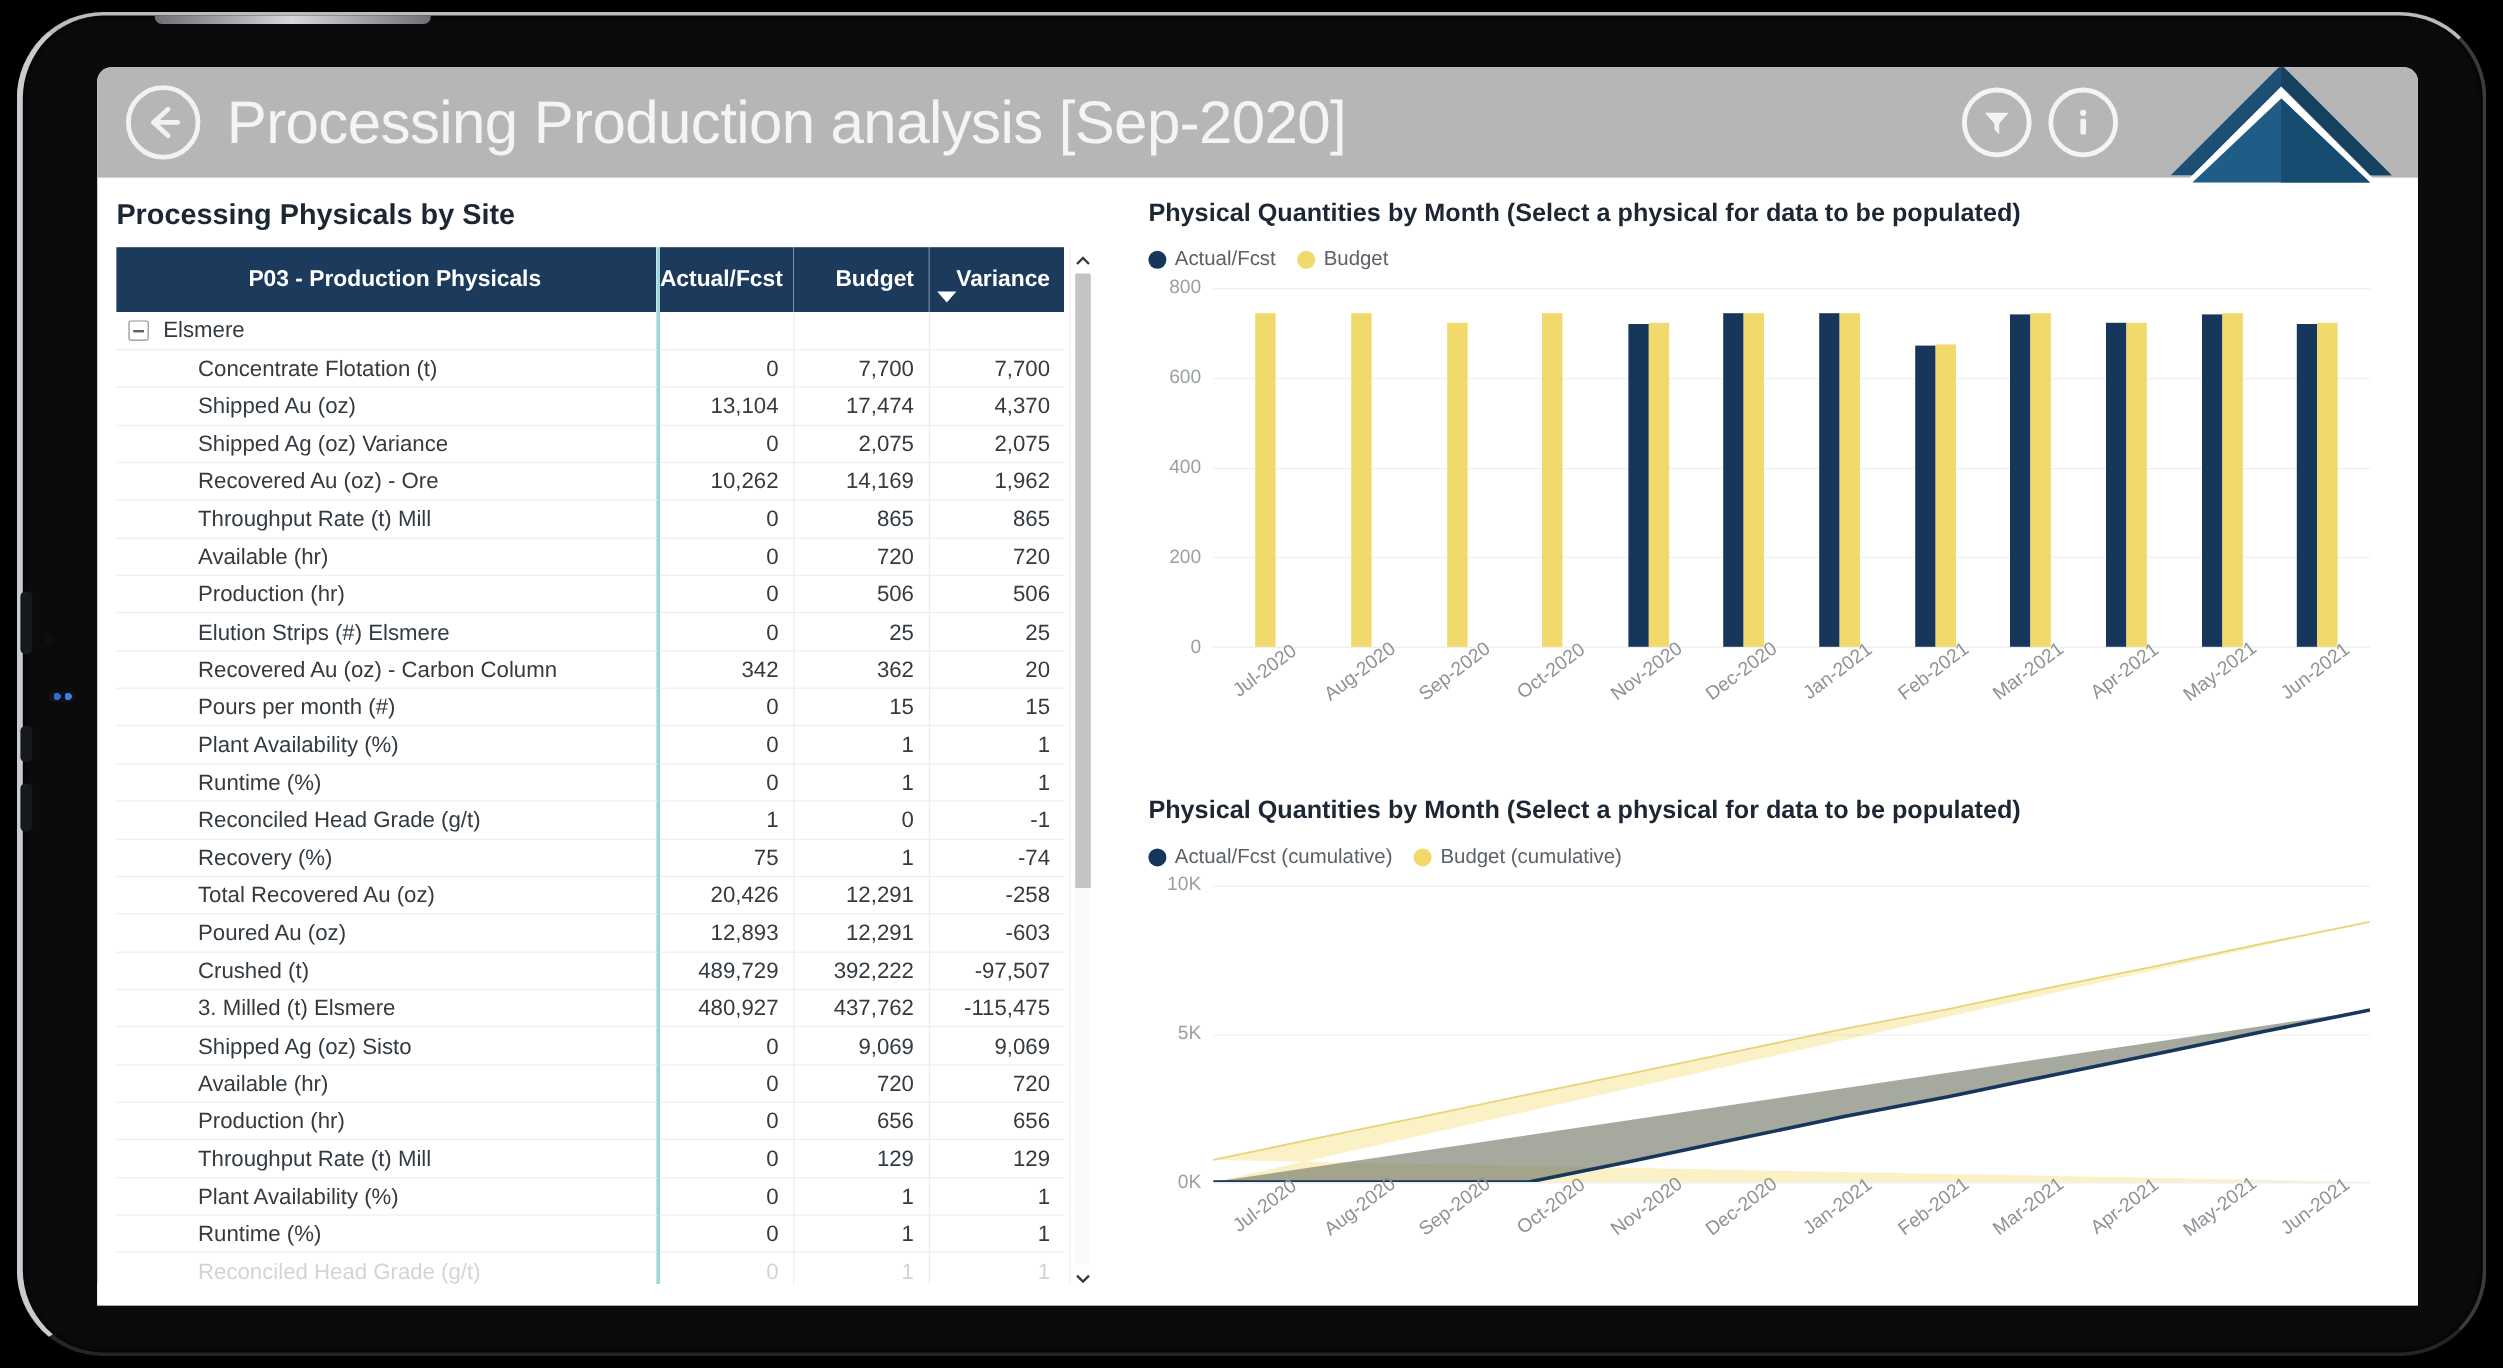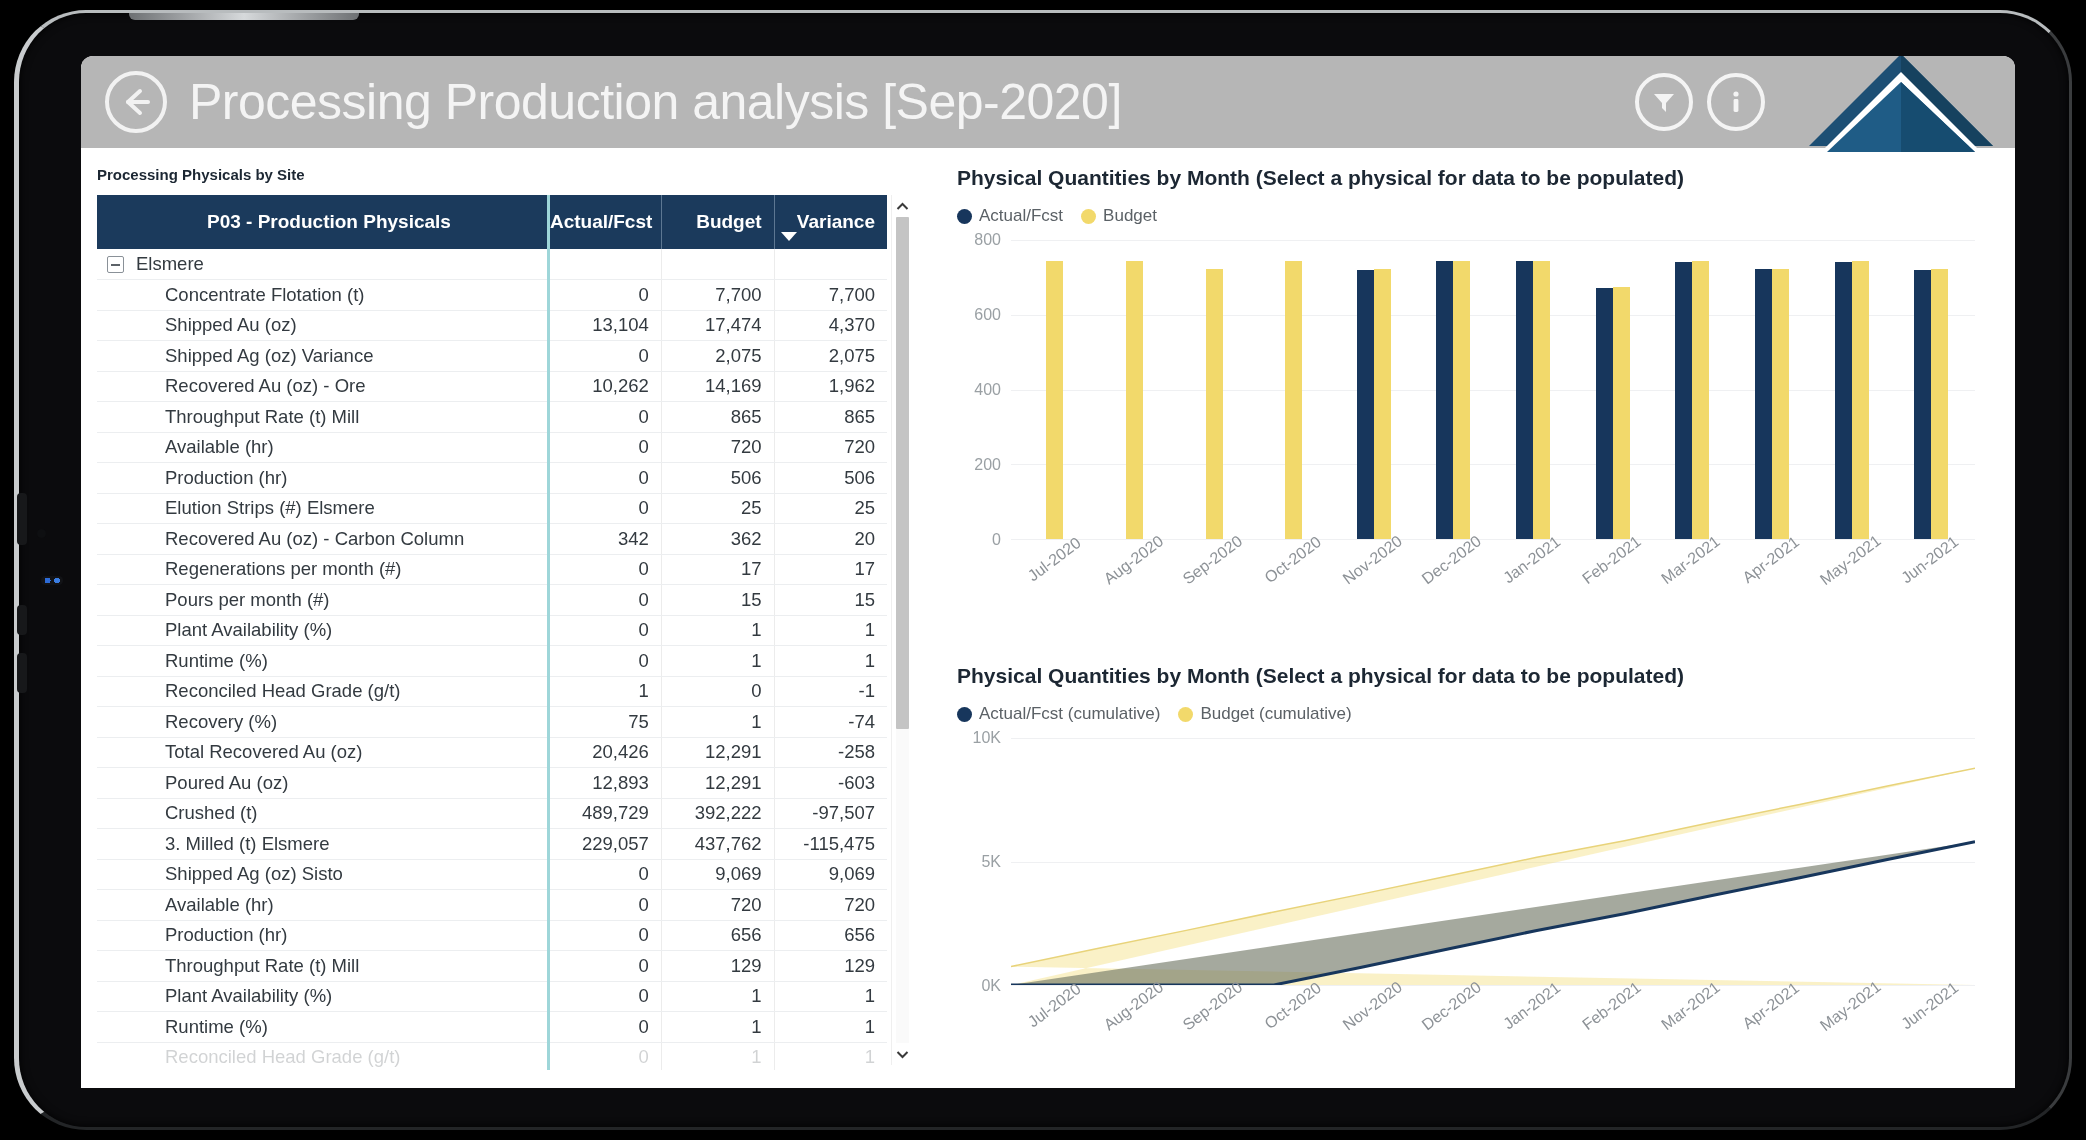--- a/index.html
+++ b/index.html
@@ -109,21 +109,21 @@
     padding: 18px 0 0 0;
   }
 
   
   #left-panel {
     width: 838px;
     flex: none;
     padding-left: 16px;
   }
   .section-title {
-    font-size: 15px;
+    font-size: 24px;
     font-weight: bold;
     color: #1c2733;
     margin-bottom: 12px;
   }
   #table-wrap { display: flex; }
   #matrix-table {
     width: 790px;
     border-collapse: collapse;
     table-layout: fixed;
     font-size: 19px;
@@ -394,26 +394,20 @@
                   <td class="c-num">25</td>
                   <td class="c-num v-pos">25</td>
                 </tr>
                 <tr>
                   <td class="c-label indent">Recovered Au (oz) - Carbon Column</td>
                   <td class="c-num col-divider">342</td>
                   <td class="c-num">362</td>
                   <td class="c-num v-pos">20</td>
                 </tr>
                 <tr>
-                  <td class="c-label indent">Regenerations per month (#)</td>
-                  <td class="c-num col-divider">0</td>
-                  <td class="c-num">17</td>
-                  <td class="c-num v-pos">17</td>
-                </tr>
-                <tr>
                   <td class="c-label indent">Pours per month (#)</td>
                   <td class="c-num col-divider">0</td>
                   <td class="c-num">15</td>
                   <td class="c-num v-pos">15</td>
                 </tr>
                 <tr>
                   <td class="c-label indent">Plant Availability (%)</td>
                   <td class="c-num col-divider">0</td>
                   <td class="c-num">1</td>
                   <td class="c-num v-pos">1</td>
@@ -449,21 +443,21 @@
                   <td class="c-num v-pos">-603</td>
                 </tr>
                 <tr>
                   <td class="c-label indent">Crushed (t)</td>
                   <td class="c-num col-divider">489,729</td>
                   <td class="c-num">392,222</td>
                   <td class="c-num v-neg">-97,507</td>
                 </tr>
                 <tr>
                   <td class="c-label indent">3. Milled (t) Elsmere</td>
-                  <td class="c-num col-divider">229,057</td>
+                  <td class="c-num col-divider">480,927</td>
                   <td class="c-num">437,762</td>
                   <td class="c-num v-neg">-115,475</td>
                 </tr>
                 <tr>
                   <td class="c-label indent">Shipped Ag (oz) Sisto</td>
                   <td class="c-num col-divider">0</td>
                   <td class="c-num">9,069</td>
                   <td class="c-num v-pos">9,069</td>
                 </tr>
                 <tr>

